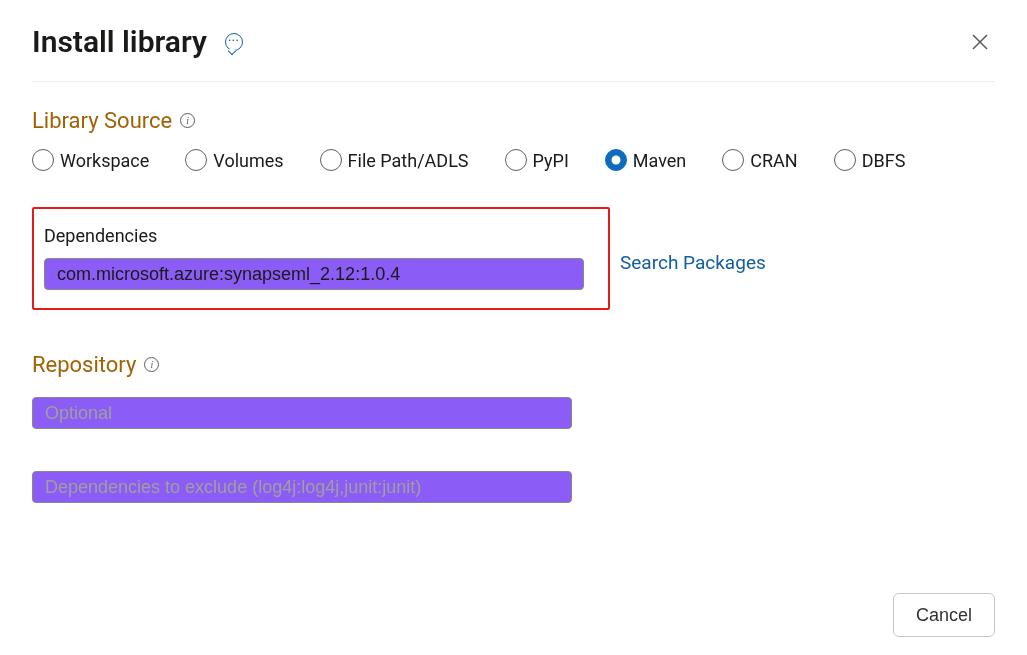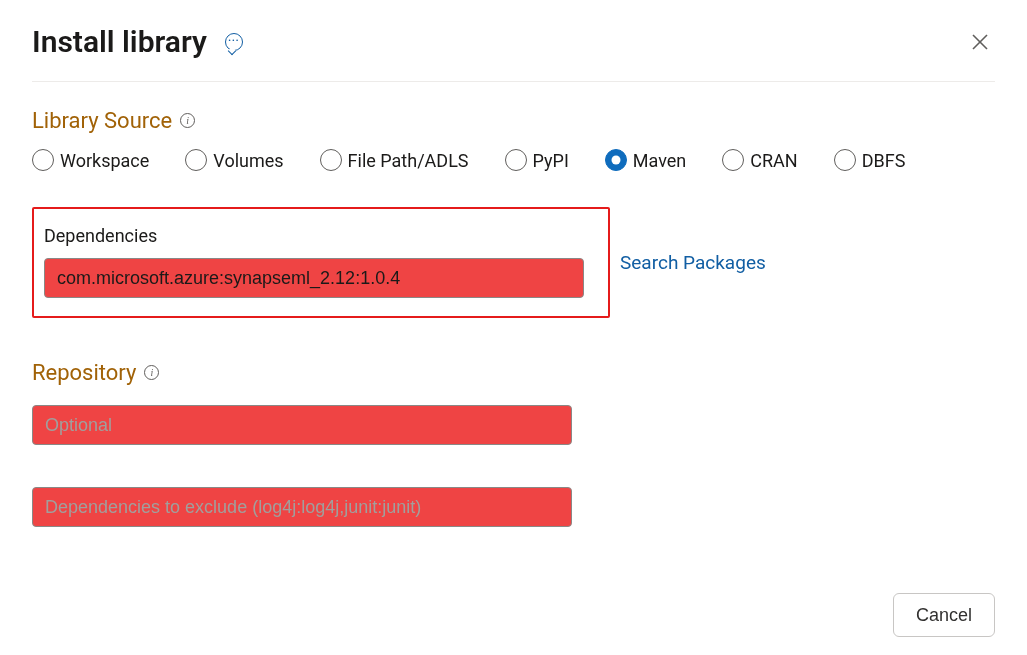--- a/index.html
+++ b/index.html
@@ -153,27 +153,27 @@
     position: relative;
   }
   .field-label {
     font-size: 18px;
     color: #1b1a19;
     margin-bottom: 12px;
     display: block;
   }
   .text-input {
     width: 540px;
-    height: 40px;
+    height: 32px;
     border: 1px solid #8a8886;
     border-radius: 4px;
     padding: 0 12px;
     font-size: 18px;
     color: #1b1a19;
-    background: #ef4444;
+    background: #8b5cf6;
   }
   .text-input::placeholder {
     color: #a19f9d;
   }
   .search-packages-link {
     color: #115ea3;
     font-size: 19px;
     text-decoration: none;
     cursor: pointer;
     white-space: nowrap;

